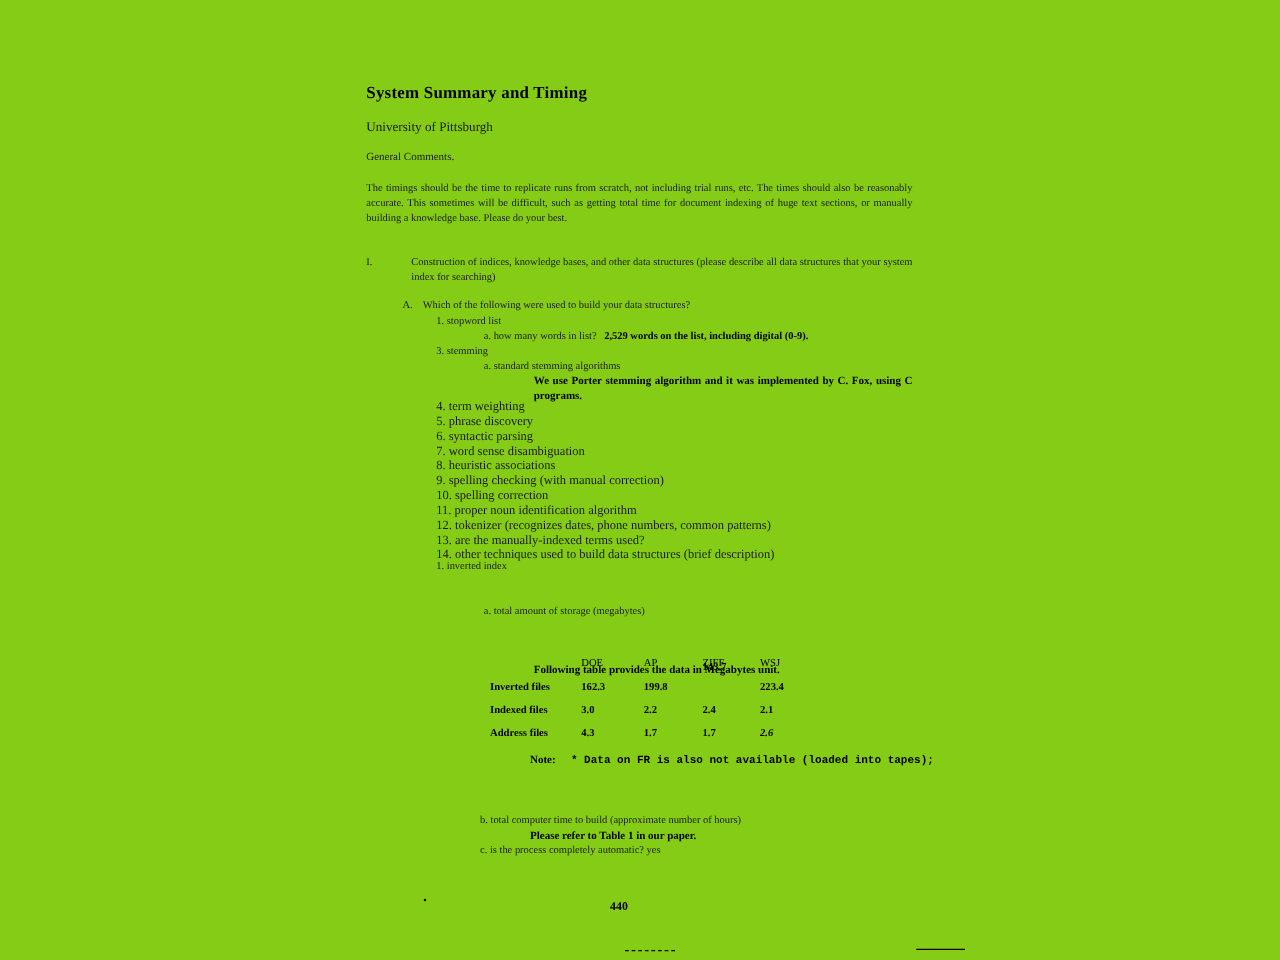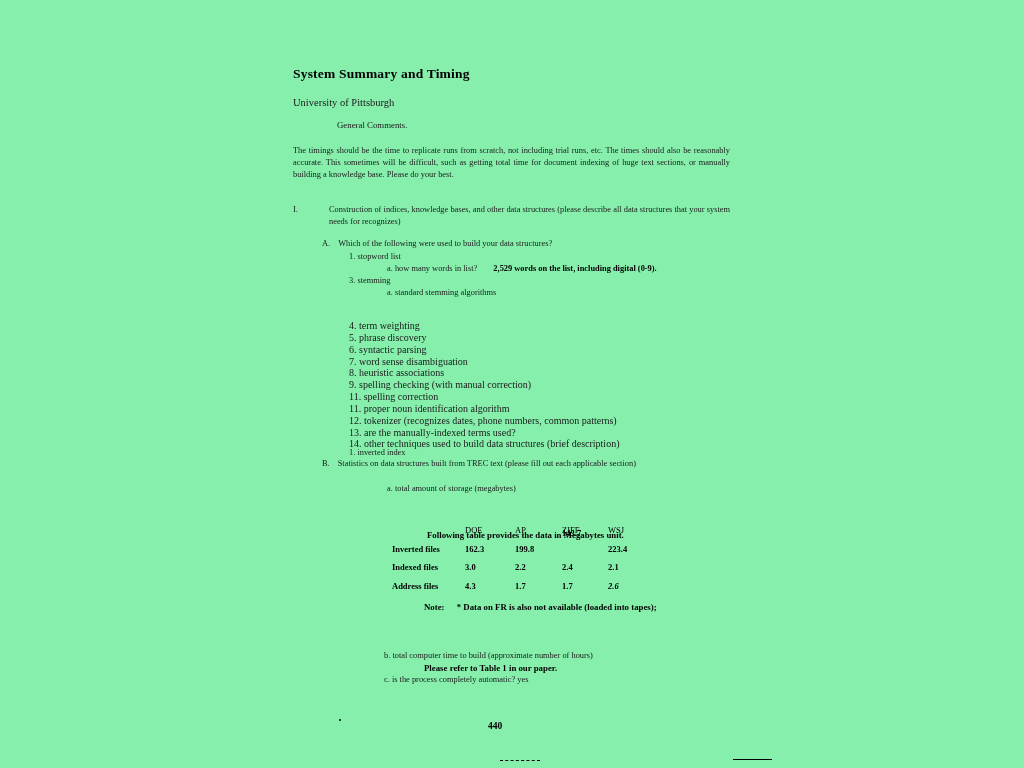--- a/index.html
+++ b/index.html
@@ -3,27 +3,27 @@
 <meta charset="utf-8">
 <style>
   html,body { margin:0; padding:0; }
   body {
     width:1024px; height:768px; position:relative; overflow:hidden;
     background:#ffffff;
     font-family:"Liberation Serif","DejaVu Serif",serif;
     color:#1a1a1a;
     -webkit-font-smoothing:antialiased;
   }
-  .page { position:absolute; inset:0; background:#86efac; }
+  .page { position:absolute; inset:0; background:#84cc16; }
   .t { position:absolute; white-space:nowrap; font-size:8.4px; line-height:11px; }
   .j { white-space:normal; text-align:justify; }
   .b { font-weight:bold; color:#000; }
   .title { font-size:13.5px; font-weight:bold; color:#000; letter-spacing:.2px; }
   .affil { font-size:10.5px; }
-  .gc { font-size:8.8px;margin-left:44px; }
+  .gc { font-size:8.8px; }
   .intro { font-size:8.4px; line-height:12px; }
   .sec-head { font-size:8.4px; line-height:12px; }
   .lbl-gap { display:inline-block; margin-right:8px; }
   .list { position:absolute; font-size:10px; line-height:11.85px; white-space:nowrap; }
   .ans { font-size:8.8px; line-height:12px; }
   .tbl-cell { position:absolute; font-size:8.5px; font-weight:bold; color:#000; white-space:nowrap; }
   .note { font-size:8.8px; line-height:12.2px; }
   .pageno { font-size:9.5px; font-weight:bold; color:#000; }
   .artifact { position:absolute; }
 </style>
@@ -34,55 +34,53 @@
 
   <div class="t title" style="left:293px; top:68px;">System Summary and Timing</div>
 
   <div class="t affil" style="left:293px; top:97px;">University of Pittsburgh</div>
 
   <div class="t gc" style="left:293px; top:120px;">General Comments.</div>
 
   <div class="t j intro" style="left:293px; top:145px; width:437px;">The timings should be the time to replicate runs from scratch, not including trial runs, etc.  The times should also be reasonably accurate.  This sometimes will be difficult, such as getting total time for document indexing of huge text sections, or manually building a knowledge base.  Please do your best.</div>
 
   <div class="t" style="left:293px; top:204px;">I.</div>
-  <div class="t j sec-head" style="left:329px; top:204px; width:401px;">Construction of indices, knowledge bases, and other data structures (please describe all data structures that your system needs for recognizes)</div>
+  <div class="t j sec-head" style="left:329px; top:204px; width:401px;">Construction of indices, knowledge bases, and other data structures (please describe all data structures that your system index for searching)</div>
 
   <div class="t" style="left:322px; top:238px;">
     <span class="lbl-gap">A.</span><span>Which of the following were used to build your data structures?</span>
   </div>
 
   <div class="t" style="left:349px; top:251px;">1. stopword list</div>
 
   <div class="t" style="left:387px; top:263px;">
     <span>a. how many words in list?</span>
-    <span class="b" style="margin-left:14px;">2,529 words on the list, including digital (0-9).</span>
+    <span class="b" style="margin-left:4px;">2,529 words on the list, including digital (0-9).</span>
   </div>
 
   <div class="t" style="left:349px; top:275px;">3. stemming</div>
 
   <div class="t" style="left:387px; top:287px;">a. standard stemming algorithms</div>
 
+  <div class="t j b ans" style="left:427px; top:298px; width:303px;">We use Porter stemming algorithm and it was implemented by C. Fox, using C programs.</div>
 
   <div class="list" style="left:349px; top:320px;">
     <div>4. term weighting</div>
     <div>5. phrase discovery</div>
     <div>6. syntactic parsing</div>
     <div>7. word sense disambiguation</div>
     <div>8. heuristic associations</div>
     <div>9. spelling checking (with manual correction)</div>
-    <div>11. spelling correction</div>
+    <div>10. spelling correction</div>
     <div>11. proper noun identification algorithm</div>
     <div>12. tokenizer (recognizes dates, phone numbers, common patterns)</div>
     <div>13. are the manually-indexed terms used?</div>
     <div>14. other techniques used to build data structures (brief description)</div>
   </div>
 
-  <div class="t" style="left:322px; top:458px;">
-    <span class="lbl-gap">B.</span><span>Statistics on data structures built from TREC text (please fill out each applicable section)</span>
-  </div>
 
   <div class="t" style="left:349px; top:447px;">1. inverted index</div>
 
   <div class="t" style="left:387px; top:483px;">a. total amount of storage (megabytes)</div>
 
   <div class="t b ans" style="left:427px; top:529px; white-space:nowrap;">Following table provides the data in Megabytes unit.</div>
 
   <div>
     <div class="tbl-cell" style="left:465px; top:525px; font-weight:normal;text-align:center;">DOE</div>
     <div class="tbl-cell" style="left:515px; top:525px; font-weight:normal;">AP</div>
@@ -103,21 +101,21 @@
 
     <div class="tbl-cell" style="left:392px; top:581px;">Address files</div>
     <div class="tbl-cell" style="left:465px; top:581px;">4.3</div>
     <div class="tbl-cell" style="left:515px; top:581px;">1.7</div>
     <div class="tbl-cell" style="left:562px; top:581px;">1.7</div>
     <div class="tbl-cell" style="left:608px; top:581px;font-style:italic;">2.6</div>
   </div>
 
   <div class="t b note" style="left:424px; top:601px;">
     <span>Note:</span>
-    <span style="margin-left:10px;">* Data on FR is also not available (loaded into tapes);</span>
+    <span style="margin-left:10px;font-family:Liberation Mono, monospace;">* Data on FR is also not available (loaded into tapes);</span>
   </div>
 
   <div class="t" style="left:384px; top:650px;">b. total computer time to build (approximate number of hours)</div>
   <div class="t b ans" style="left:424px; top:662px;">Please refer to Table 1 in our paper.</div>
   <div class="t" style="left:384px; top:674px;">c. is the process completely automatic?  yes</div>
 
   <div class="t pageno" style="left:488px; top:721px;">440</div>
 
   <div class="artifact" style="left:339px; top:719px; width:2px; height:2px; background:#000; border-radius:50%;"></div>
   <div class="artifact" style="left:500px; top:760px; width:40px; height:0; border-top:1.5px dashed #000;"></div>

